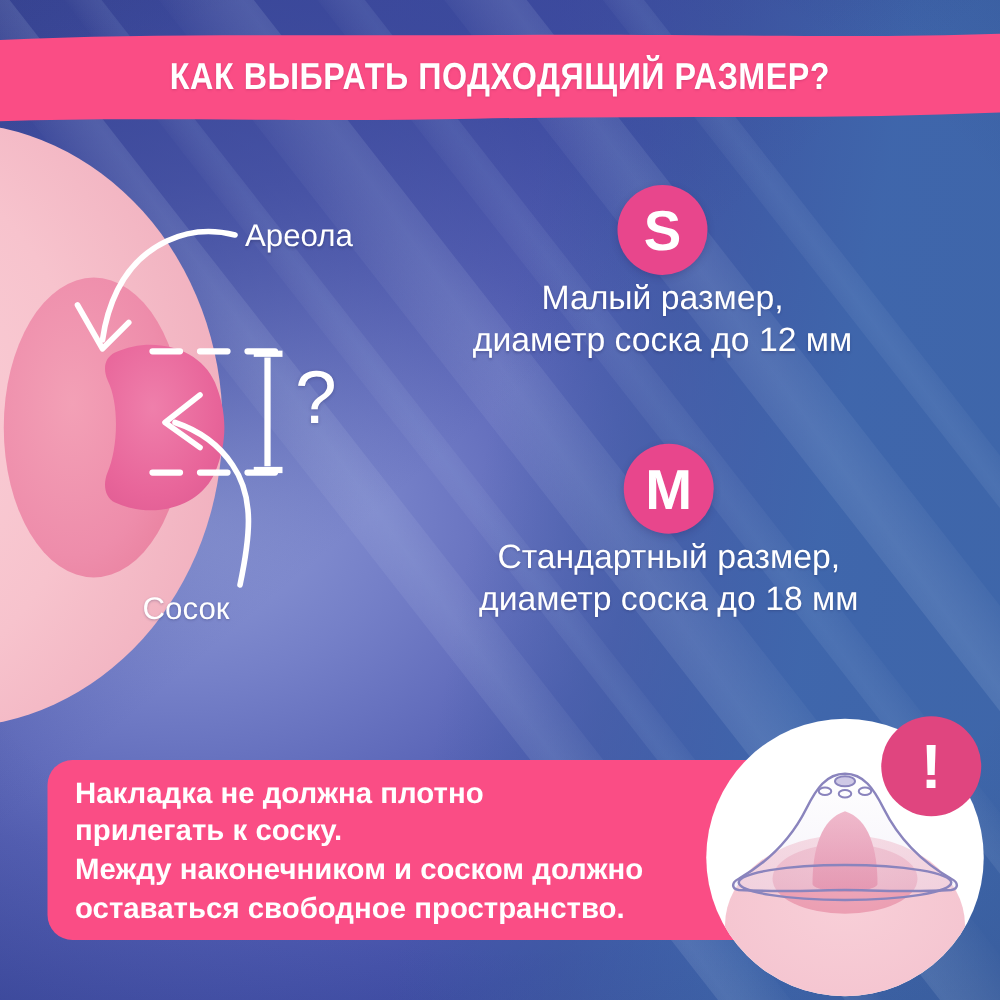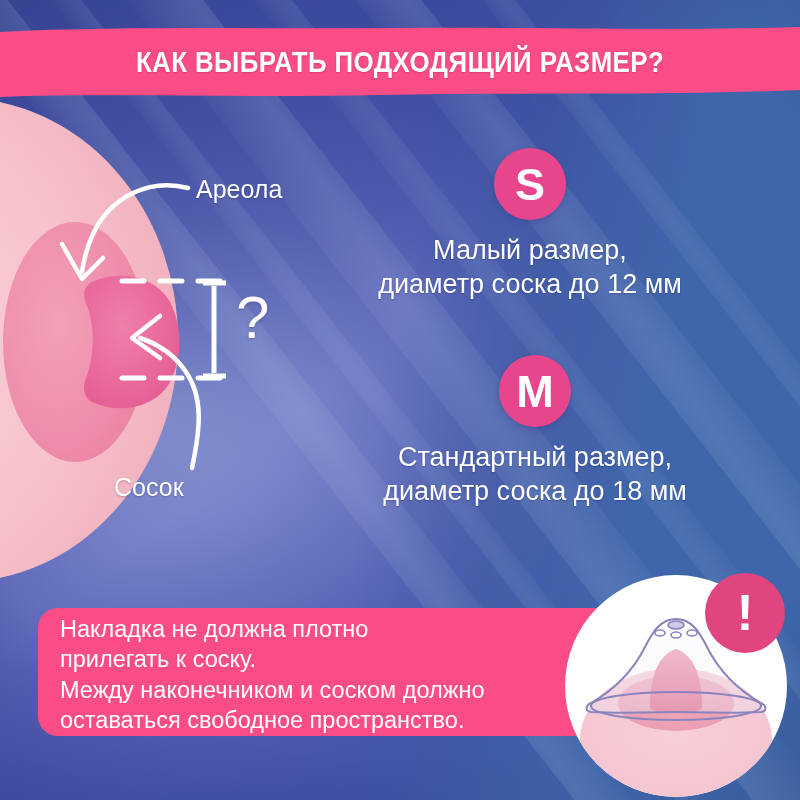--- a/index.html
+++ b/index.html
@@ -66,31 +66,31 @@
 
   
   .size-block{position:absolute;text-align:center;}
   .badge{
     width:72px;height:72px;border-radius:50%;
     background:#e8468c;color:#fff;display:flex;align-items:center;justify-content:center;
     font-size:45px;font-weight:700;line-height:1;margin:0 auto;
     box-shadow:0 2px 6px rgba(40,30,90,.25);
   }
   .size-text{
-    margin-top:13px;color:#fff;font-size:27px;line-height:1.26;white-space:pre-line;
+    margin-top:1px;color:#fff;font-size:27px;line-height:1.26;white-space:pre-line;
     text-shadow:0 1px 2px rgba(30,30,80,.28);
   }
   #size-s{left:330px;top:148px;width:400px;}
   #size-m{left:305px;top:355px;width:460px;}
 
   
   .note{
-    position:absolute;left:38px;top:608px;width:625px;height:128px;
+    position:absolute;left:38px;top:608px;width:625px;height:144px;
     background:#fa4d85;border-radius:20px;
-    display:flex;align-items:flex-end;
+    display:flex;align-items:center;font-weight:bold;
   }
   .note-text{
     color:#ffffff;font-size:23.5px;line-height:1.30;padding:0 0 0 22px;white-space:pre-line;
   }
 
   
   .prod-circle{
     position:absolute;left:565px;top:575px;width:222px;height:222px;border-radius:50%;
     background:#ffffff;overflow:hidden;
   }

